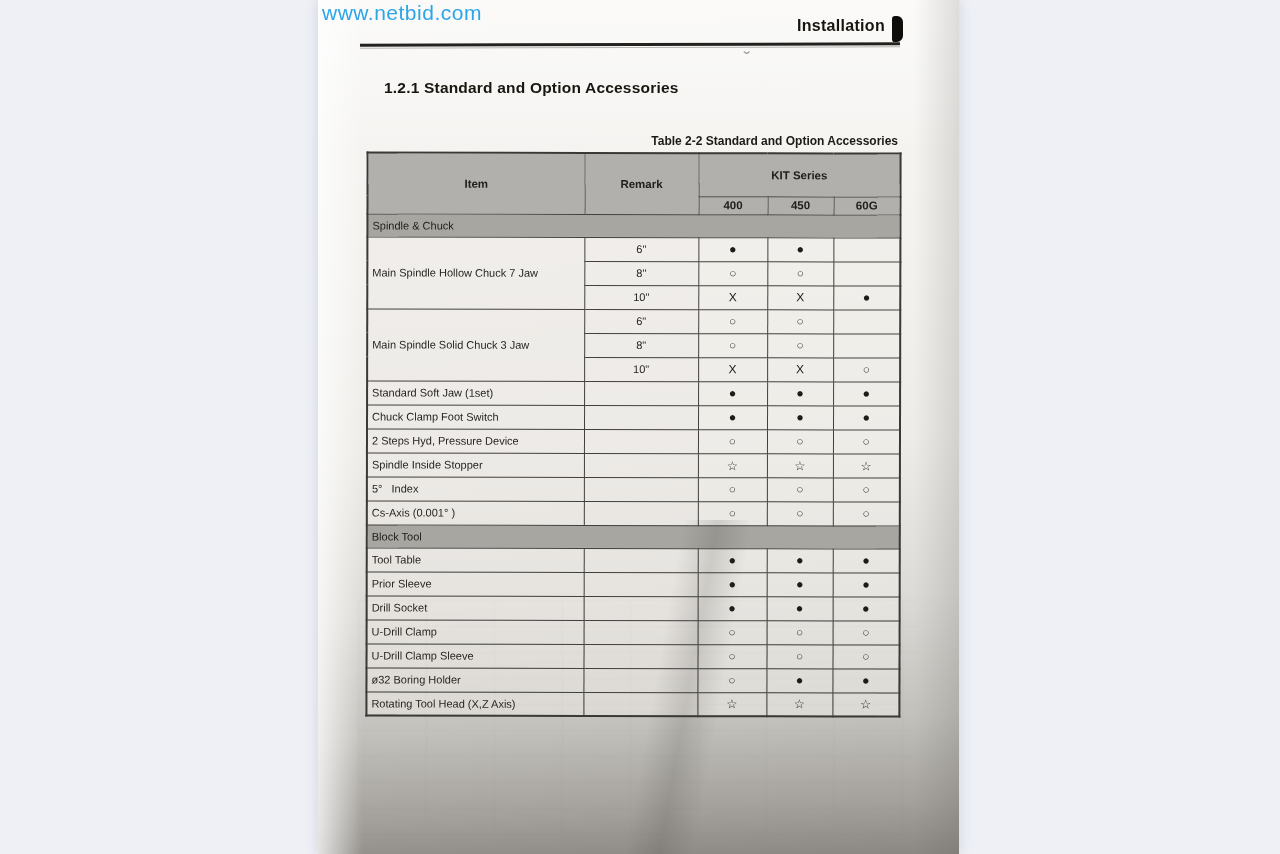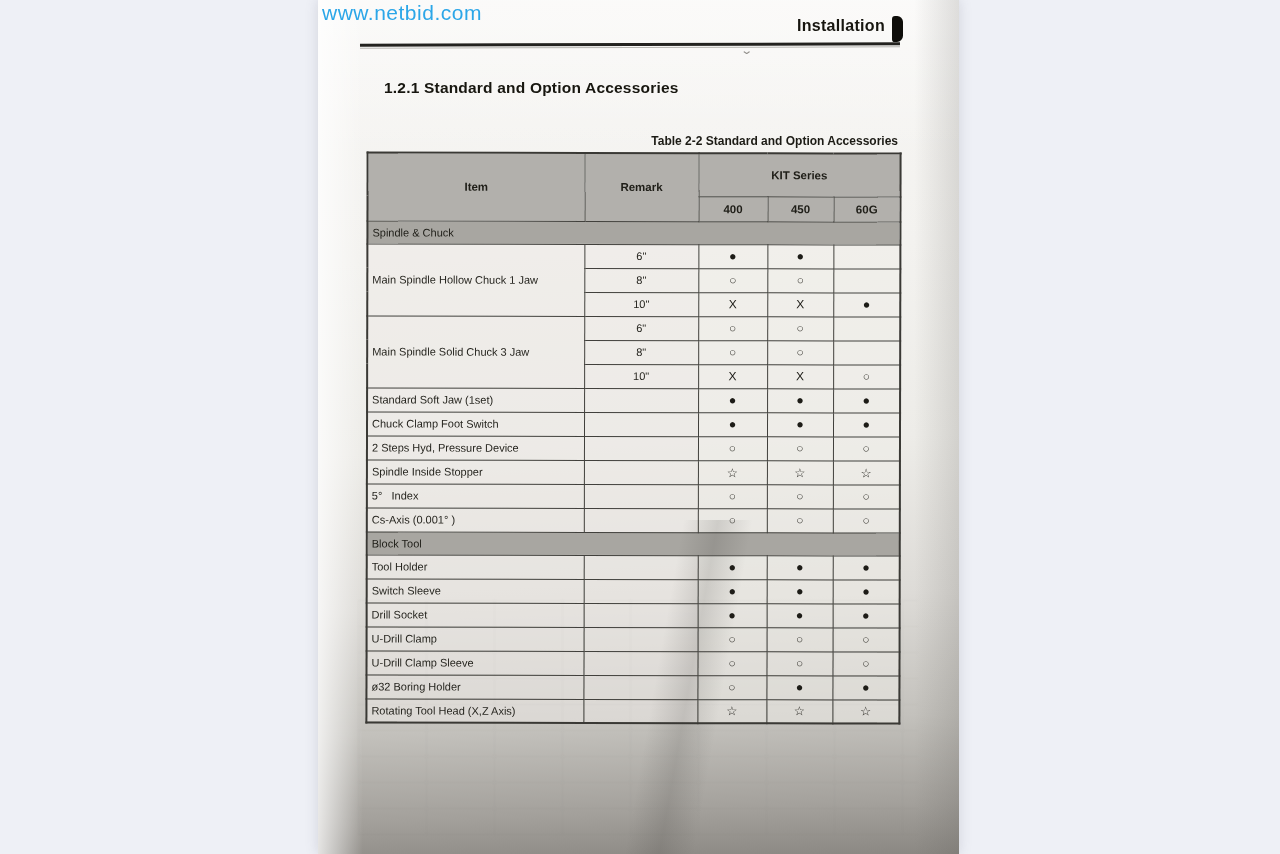--- a/index.html
+++ b/index.html
@@ -86,21 +86,21 @@
     transform:rotate(0.12deg);
   }
   .acc-table th, .acc-table td {
     border:1px solid #41403c; overflow:hidden; white-space:nowrap;
   }
   .acc-table { border:2px solid #3a3935; }
   .acc-table th {
     background:#b2b0ac; font-weight:700; color:#1f1e18; font-size:11.5px;
   }
   .hdr-row1 th { height:43px; }
-  .hdr-row2 th { height:25px; }
+  .hdr-row2 th { height:18px; }
   .section-cell {
     background:#a8a6a1; height:23px; padding:2px 4px;
     font-size:11px; color:#21201a; text-align:left;
   }
   .item-cell {
     background:rgba(236,234,230,0.55); text-align:left;
     padding:2px 4px; height:16px;
   }
   .remark-cell {
     background:rgba(236,234,230,0.55); text-align:center; height:24px;
@@ -147,21 +147,21 @@
           <th>400</th>
           <th>450</th>
           <th>60G</th>
         </tr>
       </thead>
       <tbody>
           <tr>
             <td colspan="5" class="section-cell">Spindle &amp; Chuck</td>
           </tr>
           <tr>
-            <td class="item-cell" rowspan="3">Main Spindle Hollow Chuck 1 Jaw</td>
+            <td class="item-cell" rowspan="3">Main Spindle Hollow Chuck 7 Jaw</td>
             <td class="remark-cell">6"</td>
             <td class="value-cell dot">●</td>
             <td class="value-cell dot">●</td>
             <td class="value-cell"></td>
           </tr>
           <tr>
             <td class="remark-cell">8"</td>
             <td class="value-cell circle">○</td>
             <td class="value-cell circle">○</td>
             <td class="value-cell"></td>
@@ -230,28 +230,28 @@
             <td class="item-cell">Cs-Axis (0.001°&nbsp;)</td>
             <td class="remark-cell"></td>
             <td class="value-cell circle">○</td>
             <td class="value-cell circle">○</td>
             <td class="value-cell circle">○</td>
           </tr>
           <tr>
             <td colspan="5" class="section-cell">Block Tool</td>
           </tr>
           <tr>
-            <td class="item-cell">Tool Holder</td>
-            <td class="remark-cell"></td>
-            <td class="value-cell dot">●</td>
-            <td class="value-cell dot">●</td>
-            <td class="value-cell dot">●</td>
-          </tr>
-          <tr>
-            <td class="item-cell">Switch Sleeve</td>
+            <td class="item-cell">Tool Table</td>
+            <td class="remark-cell"></td>
+            <td class="value-cell dot">●</td>
+            <td class="value-cell dot">●</td>
+            <td class="value-cell dot">●</td>
+          </tr>
+          <tr>
+            <td class="item-cell">Prior Sleeve</td>
             <td class="remark-cell"></td>
             <td class="value-cell dot">●</td>
             <td class="value-cell dot">●</td>
             <td class="value-cell dot">●</td>
           </tr>
           <tr>
             <td class="item-cell">Drill Socket</td>
             <td class="remark-cell"></td>
             <td class="value-cell dot">●</td>
             <td class="value-cell dot">●</td>

